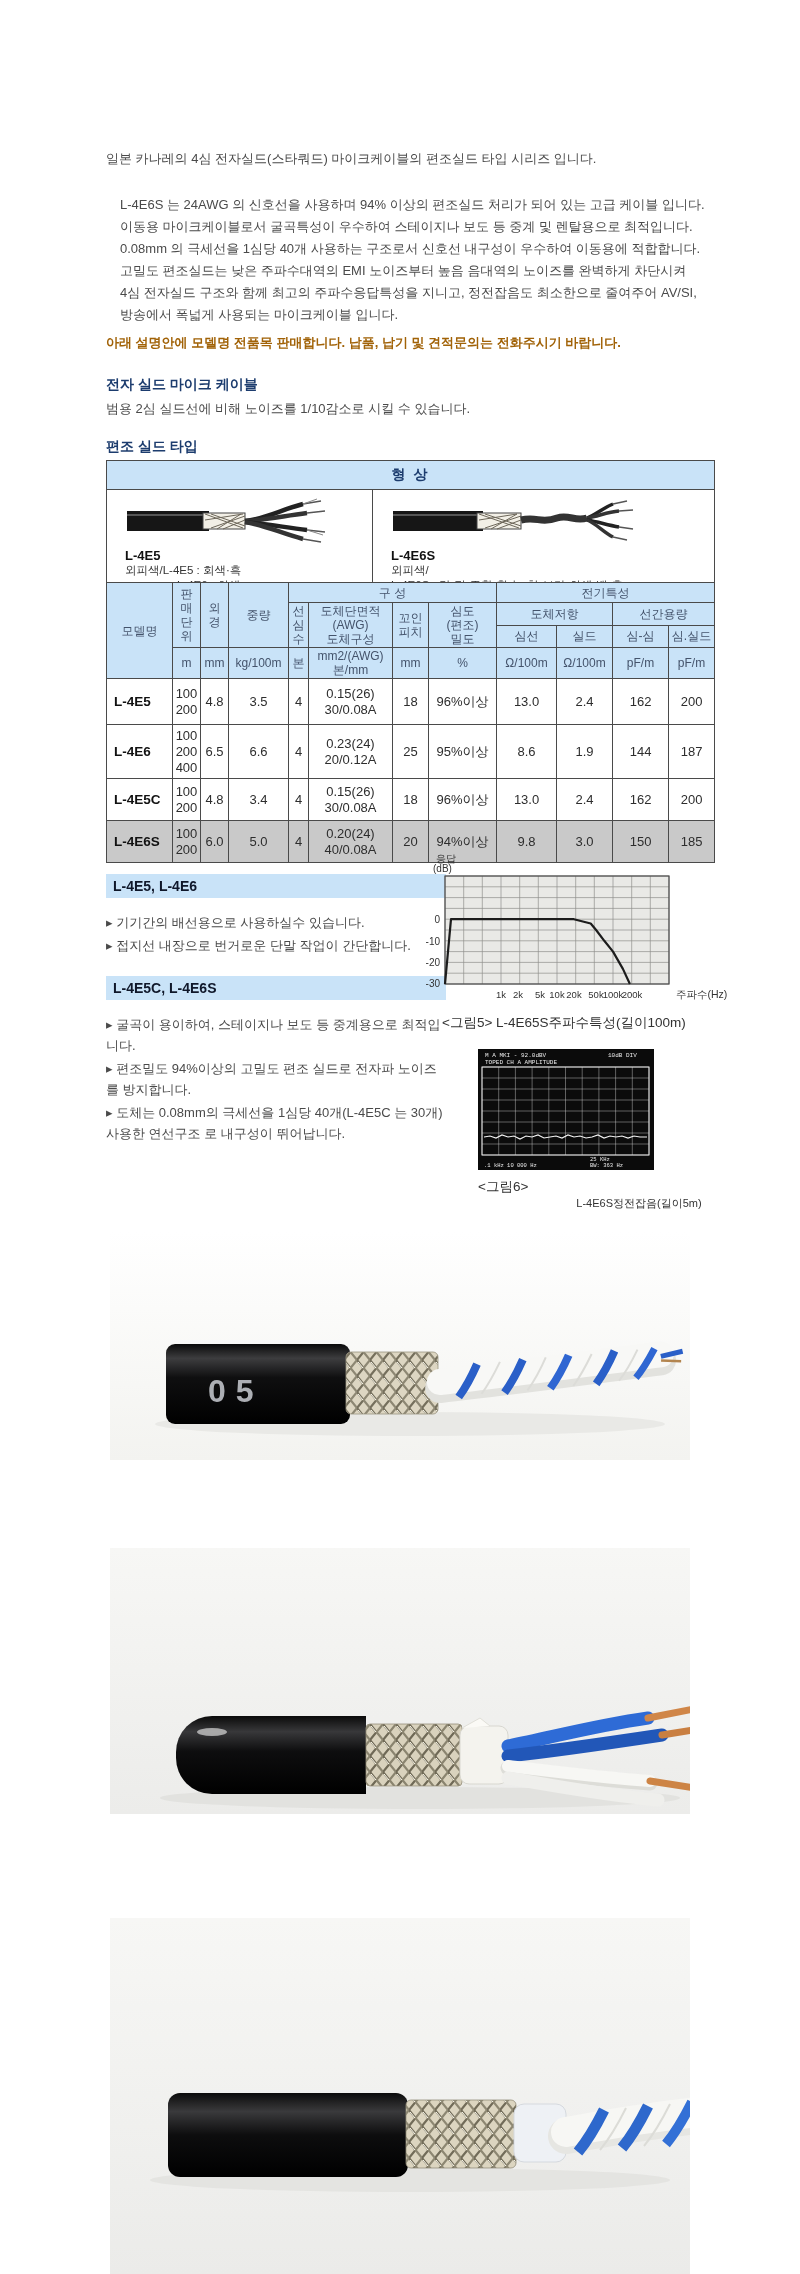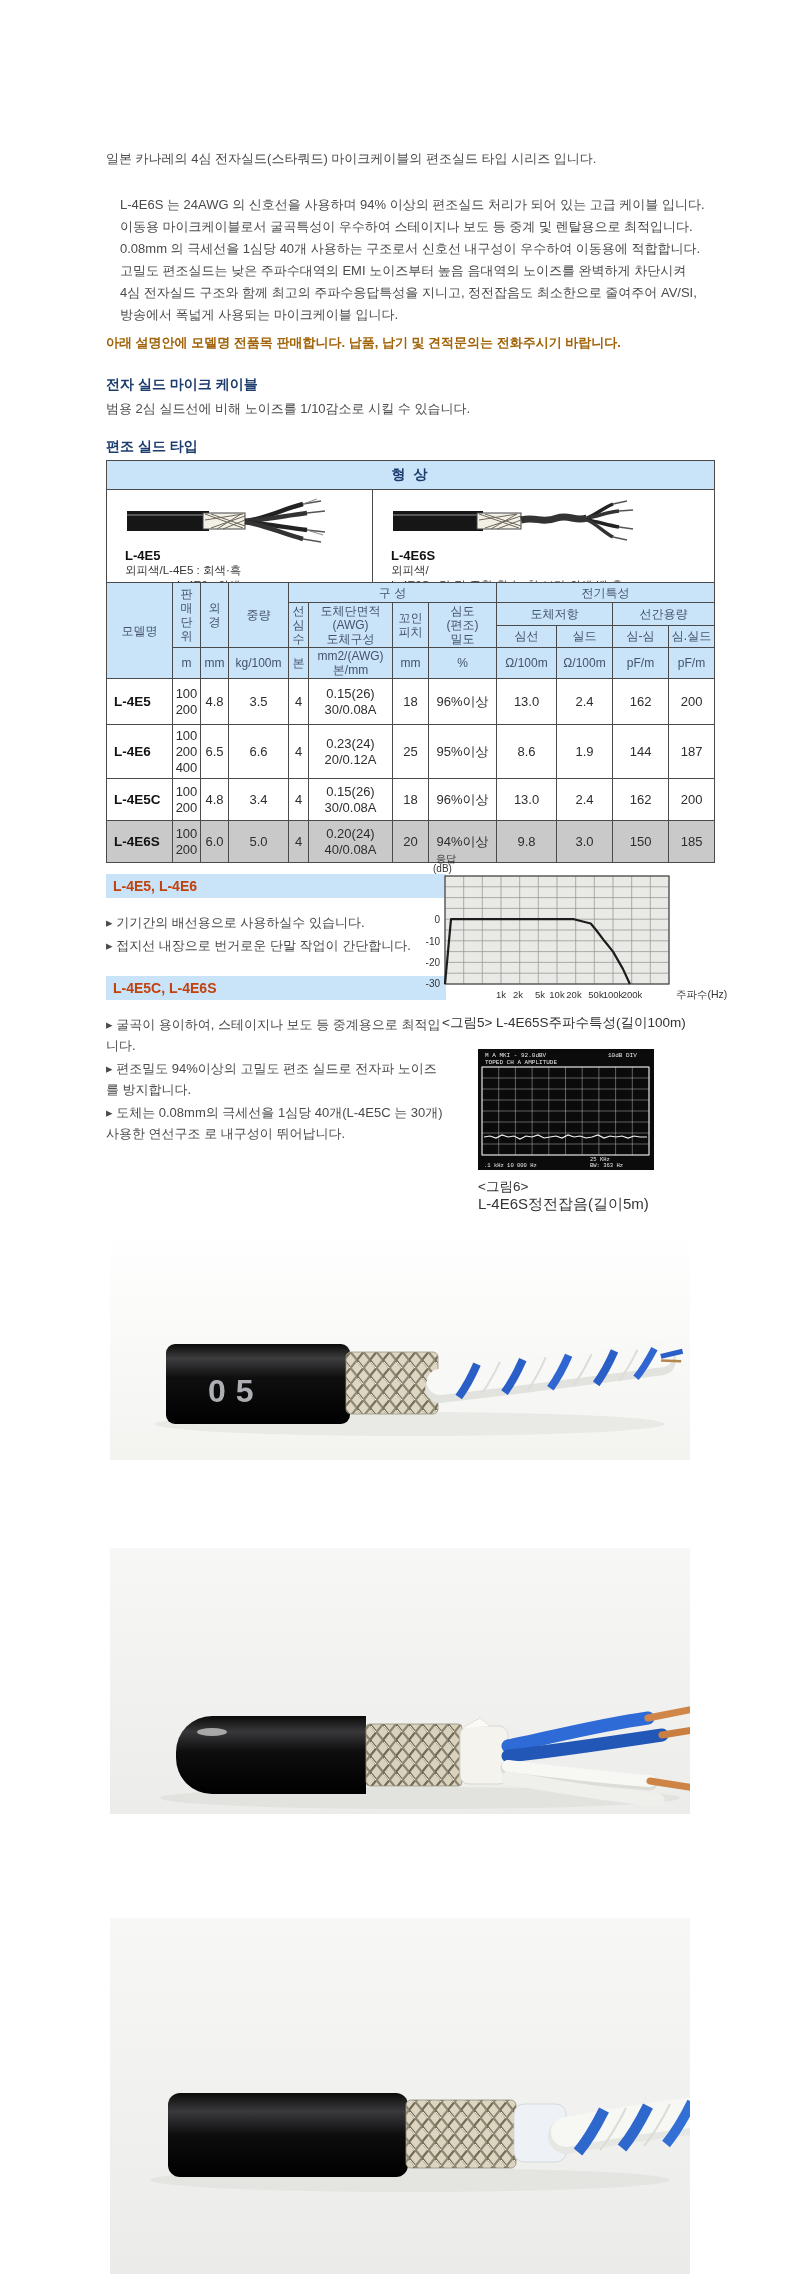--- a/index.html
+++ b/index.html
@@ -17,21 +17,21 @@
   .shape-head{color:#1c3c6e;font-weight:bold;font-size:14px;height:26px;letter-spacing:2px;}
   .shape-cell{vertical-align:top;padding:6px 0 6px 18px;background:#fff;}
   .shape-model{font-weight:bold;font-size:13px;color:#111;margin-top:2px;}
   .shape-line{font-size:11.5px;color:#333;line-height:15px;}
   .ind{padding-left:52px;}
   .spec-table th{font-weight:normal;font-size:12px;line-height:14px;color:#44536b;text-align:center;padding:1px;}
   .spec-table td{font-size:13px;color:#2d2d2d;text-align:center;padding:1px;line-height:16px;}
   .spec-table td.model{font-weight:bold;font-size:13.5px;color:#111;text-align:left;padding-left:7px;}
   .gray-row td{background:#c9c9c9;}
   .note-line{font-size:13px;color:#4a4a4a;}
-  .band{background:#c9e3f8;color:#c2410c;font-weight:bold;font-size:14px;height:24px;line-height:24px;padding-left:7px;}
+  .band{background:#c9e3f8;color:#0f172a;font-weight:bold;font-size:14px;height:24px;line-height:24px;padding-left:7px;}
   .bullets{margin:14px 0 0 0;padding:0;list-style:none;}
   .bullets li{font-size:13px;line-height:21px;color:#4a4a4a;margin-bottom:2px;}
   .figcap{font-size:13px;color:#333;line-height:17px;}
   .photo{position:absolute;left:110px;width:580px;}
   .photo1{background:linear-gradient(#ffffff,#f3f3f0);}
   .photo2{background:linear-gradient(#f7f7f5,#ececea);}
   .photo3{background:linear-gradient(#f7f7f5,#ebebe9);}
   svg{display:block;}
 </style>
 </head>
@@ -279,21 +279,21 @@
       <rect x="4" y="18" width="167" height="88" fill="none" stroke="#e8e8e8" stroke-width="1"></rect>
       <polyline fill="none" stroke="#f2f2f2" stroke-width="1.2" points="6,88 12,87 18,89 24,86 30,88 36,87 42,90 48,87 54,88 60,86 66,89 72,88 78,87 84,89 90,86 96,88 102,87 108,89 114,88 120,86 126,89 132,87 138,88 144,87 150,89 156,87 162,88 169,88"></polyline>
       <text x="7" y="8" font-size="6" fill="#eaeaea" font-family="Liberation Mono, DejaVu Sans Mono, monospace">M A MKI - 92.0dBV</text>
       <text x="130" y="8" font-size="6" fill="#eaeaea" font-family="Liberation Mono, DejaVu Sans Mono, monospace">10dB DIV</text>
       <text x="7" y="15" font-size="6" fill="#eaeaea" font-family="Liberation Mono, DejaVu Sans Mono, monospace">TOPED CH A AMPLITUDE</text>
       <text x="112" y="112" font-size="5.5" fill="#eaeaea" font-family="Liberation Mono, DejaVu Sans Mono, monospace">25 KHz</text>
       <text x="6" y="118" font-size="5.5" fill="#eaeaea" font-family="Liberation Mono, DejaVu Sans Mono, monospace">.1 kHz  10 000 Hz</text>
       <text x="112" y="118" font-size="5.5" fill="#eaeaea" font-family="Liberation Mono, DejaVu Sans Mono, monospace">BW: 363 Hz</text>
     </svg>
     <div class="figcap" style="margin:8px 0 0 52px;font-size:13.5px;">&lt;그림6&gt;</div>
-    <div class="figcap" style="margin:0 0 0 52px;font-size:15px;">L-4E6S정전잡음(길이5m)</div>
+    <div class="figcap" style="margin:0 0 0 52px;font-size:11px;text-align:center;">L-4E6S정전잡음(길이5m)</div>
   </div>
 
   <div class="photo photo1" style="top:1232px;height:228px;">
     <svg width="580" height="228" viewBox="0 0 580 228">
       <defs>
         <linearGradient id="jg1" x1="0" y1="0" x2="0" y2="1">
           <stop offset="0" stop-color="#0a0a0a"></stop>
             <stop offset="0.18" stop-color="#3d3d3f"></stop>
           <stop offset="0.42" stop-color="#0f0f10"></stop>
             <stop offset="1" stop-color="#000"></stop>

